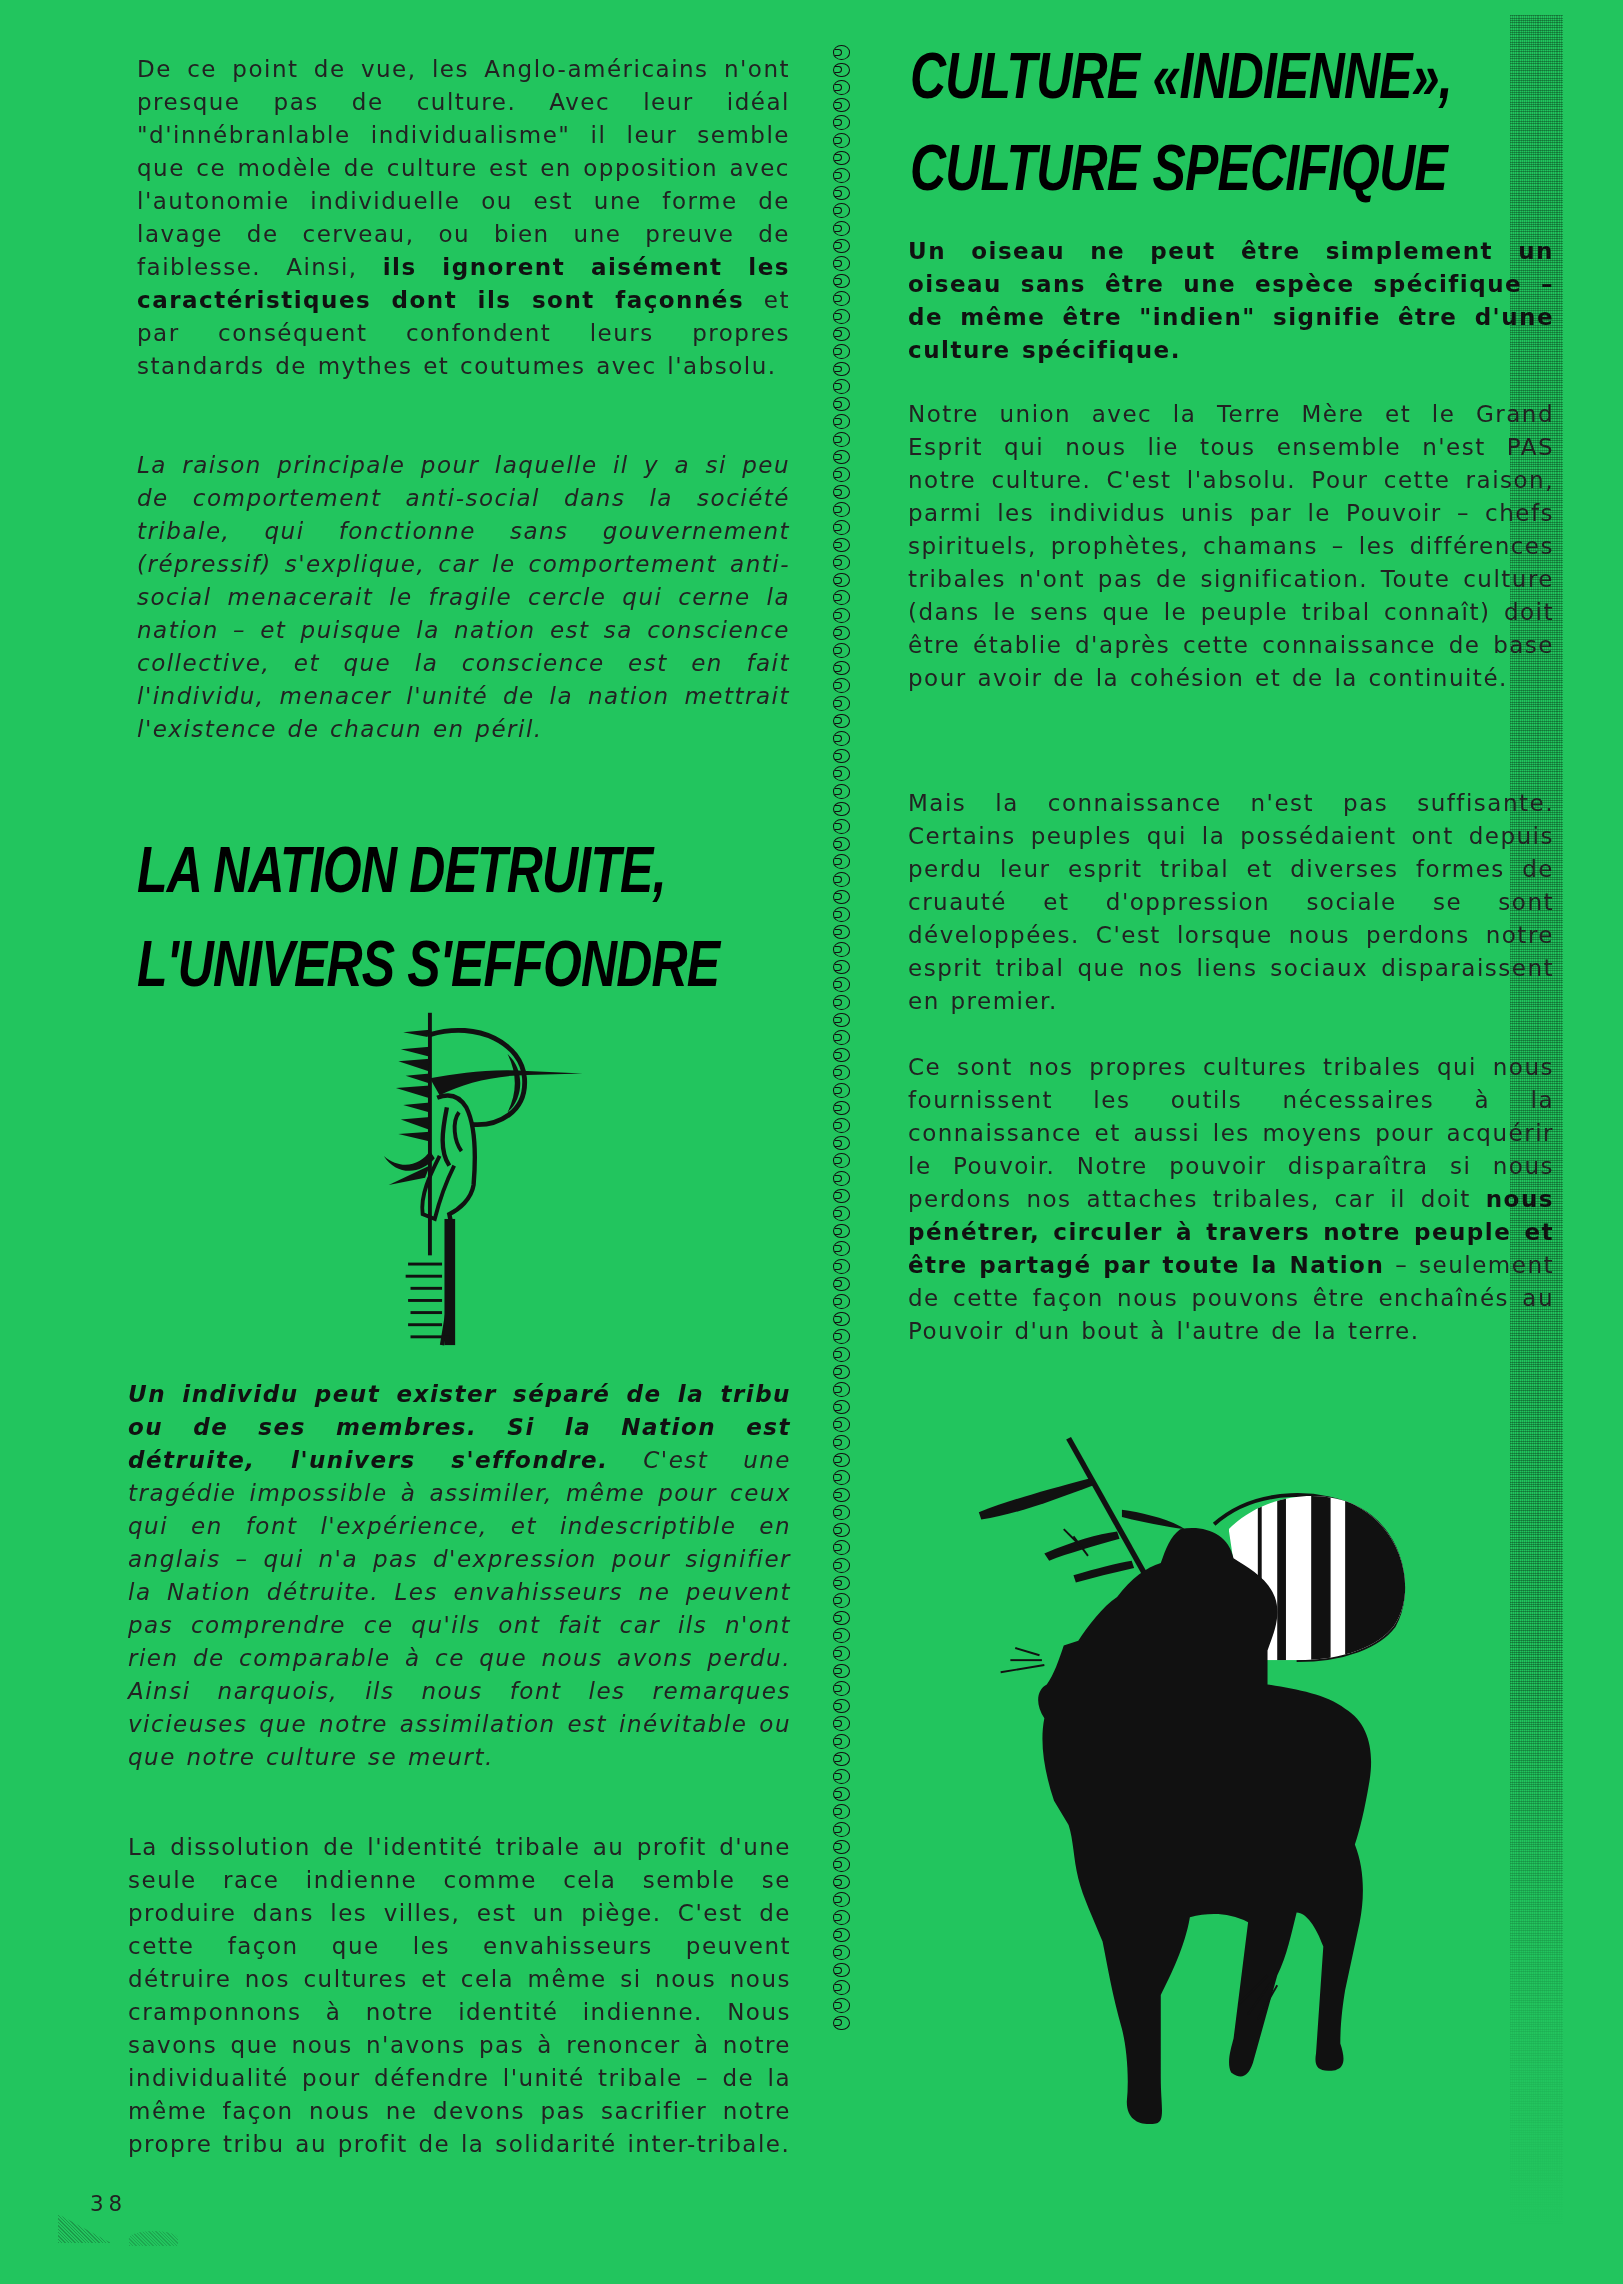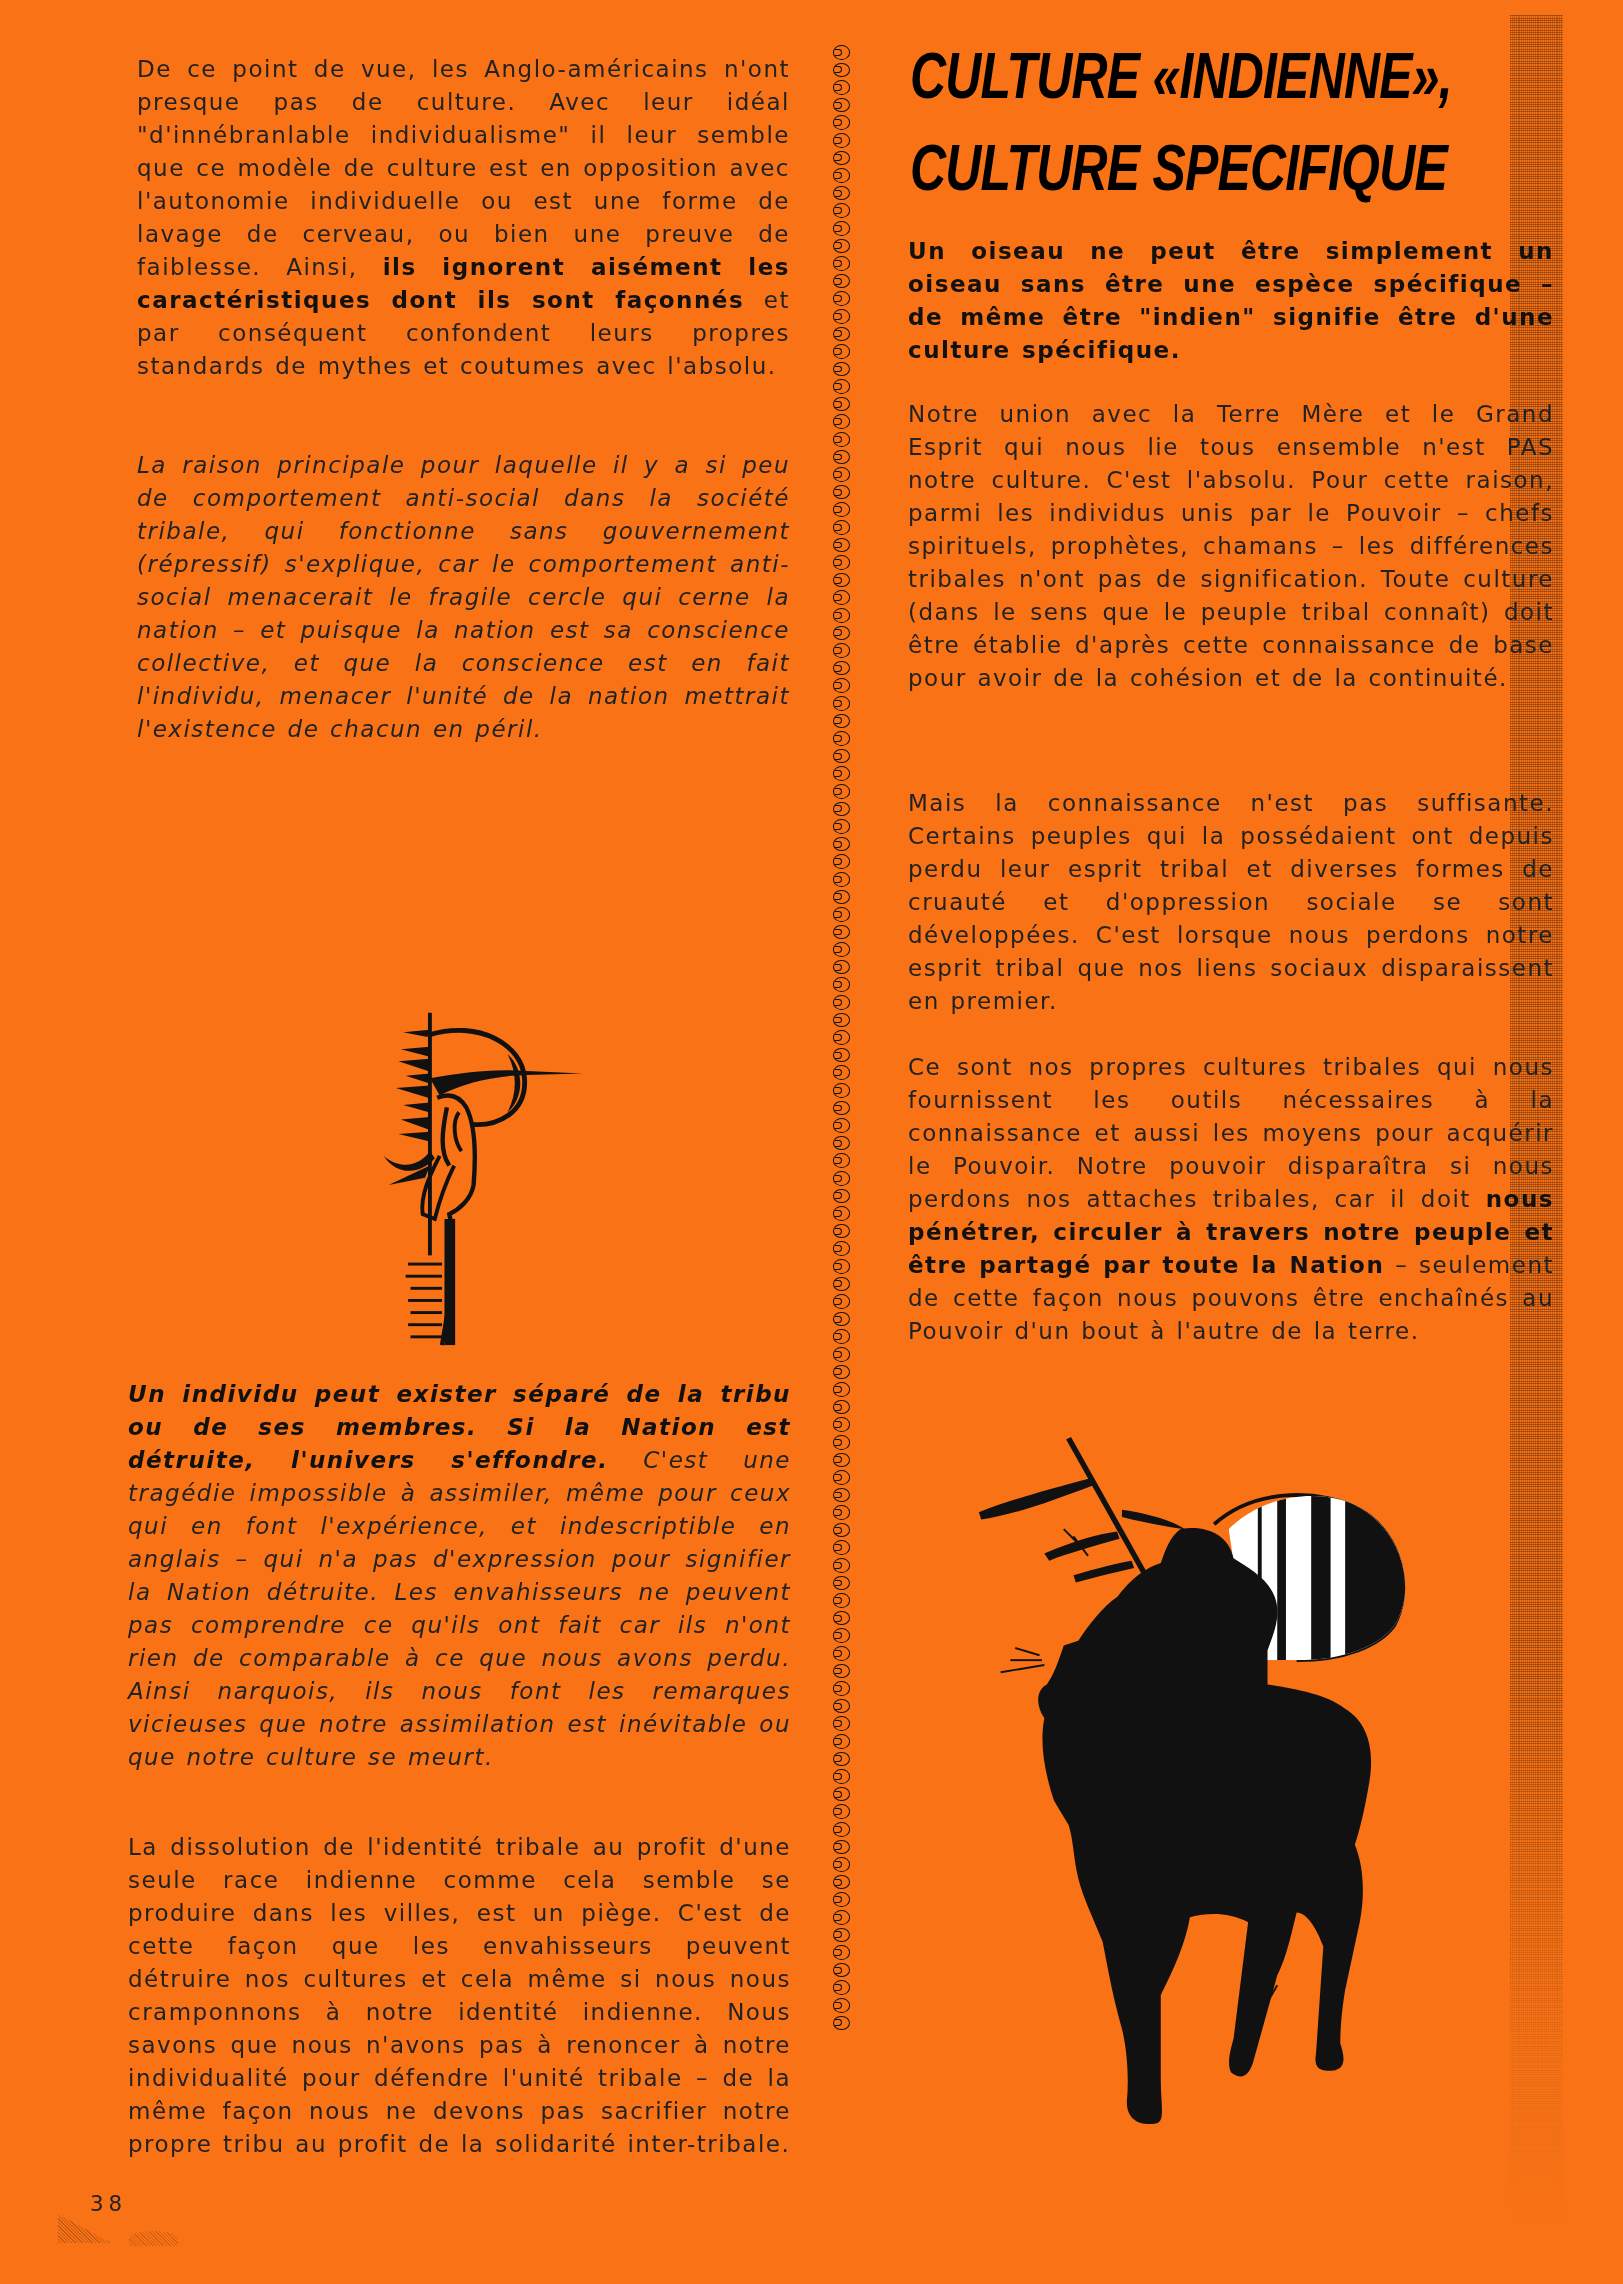--- a/index.html
+++ b/index.html
@@ -1,17 +1,17 @@
 <!DOCTYPE html>
 <html style="font-size:7.8px"><head>
   <meta charset="utf-8">
   <style>
     html, body { margin: 0; padding: 0; background: #ffffff; }
     body { width: 1623px; height: 2284px; position: relative; overflow: hidden; font-family: "DejaVu Sans", sans-serif; color: #1a1a1a; }
-    .page { position: absolute; left: 0; top: 0; width: 1623px; height: 2284px; background: #f97316; }
+    .page { position: absolute; left: 0; top: 0; width: 1623px; height: 2284px; background: #22c55e; }
 
     
     .gutter-shade { position: absolute; top: 14.6px; left: 1510px; width: 53px; height: 2214px;
       background: repeating-linear-gradient(0deg, rgba(0,0,0,0.28) 0px, rgba(0,0,0,0.28) 1px, rgba(255,255,255,0) 1px, rgba(255,255,255,0) 2.4px),
                   repeating-linear-gradient(90deg, rgba(0,0,0,0.18) 0px, rgba(0,0,0,0.18) 1px, rgba(255,255,255,0) 1px, rgba(255,255,255,0) 1.9px);
       -webkit-mask-image: linear-gradient(180deg, #000 0%, #000 75%, rgba(0,0,0,0.2) 92%, transparent 100%);
       mask-image: linear-gradient(180deg, #000 0%, #000 75%, rgba(0,0,0,0.2) 92%, transparent 100%);
     }
 
     .body-text { font-family: "DejaVu Sans", sans-serif; font-size: 23px; line-height: 33px; text-align: justify; letter-spacing: 1.5px; word-spacing: 1.9px; margin: 0; color: #222; text-align-last: left; }
@@ -60,20 +60,24 @@
 <body>
 
 <div class="page">
 
   <div class="gutter-shade"></div>
 
   <p class="body-text left-p1"><span>De ce point de vue, les Anglo-américains n'ont presque pas de culture. Avec leur idéal "d'innébranlable individualisme" il leur semble que ce modèle de culture est en opposition avec l'autonomie individuelle ou est une forme de lavage de cerveau, ou bien une preuve de faiblesse. Ainsi, </span><span class="bold">ils ignorent aisément les caractéristiques dont ils sont façonnés</span><span> et par conséquent confondent leurs propres standards de mythes et coutumes avec l'absolu.</span></p>
 
   <p class="body-text left-p2">La raison principale pour laquelle il y a si peu de comportement anti-social dans la société tribale, qui fonctionne sans gouvernement (répressif) s'explique, car le comportement anti-social menacerait le fragile cercle qui cerne la nation – et puisque la nation est sa conscience collective, et que la conscience est en fait l'individu, menacer l'unité de la nation mettrait l'existence de chacun en péril.</p>
 
+  <div class="left-headline">
+    <h2 class="headline">LA NATION DETRUITE,</h2>
+    <h2 class="headline">L'UNIVERS S'EFFONDRE</h2>
+  </div>
 
   <div class="illus illus-left">
     <svg width="228" height="350" viewBox="0 0 470 720" xmlns="http://www.w3.org/2000/svg">
 
       <path d="M140 50 C 240 20, 330 70, 335 140 C 340 210, 280 240, 225 235" fill="none" stroke="#111" stroke-width="10"></path>
       <path d="M300 90 C 335 120, 335 180, 300 210 C 320 170, 320 130, 300 90 Z" fill="#111"></path>
       <path d="M140 140 C 200 130, 260 120, 340 125 L 455 130 L 340 133 C 270 135, 210 150, 160 175 Z" fill="#111"></path>
 
       <rect x="136" y="5" width="8" height="500" fill="#111"></rect>
 

